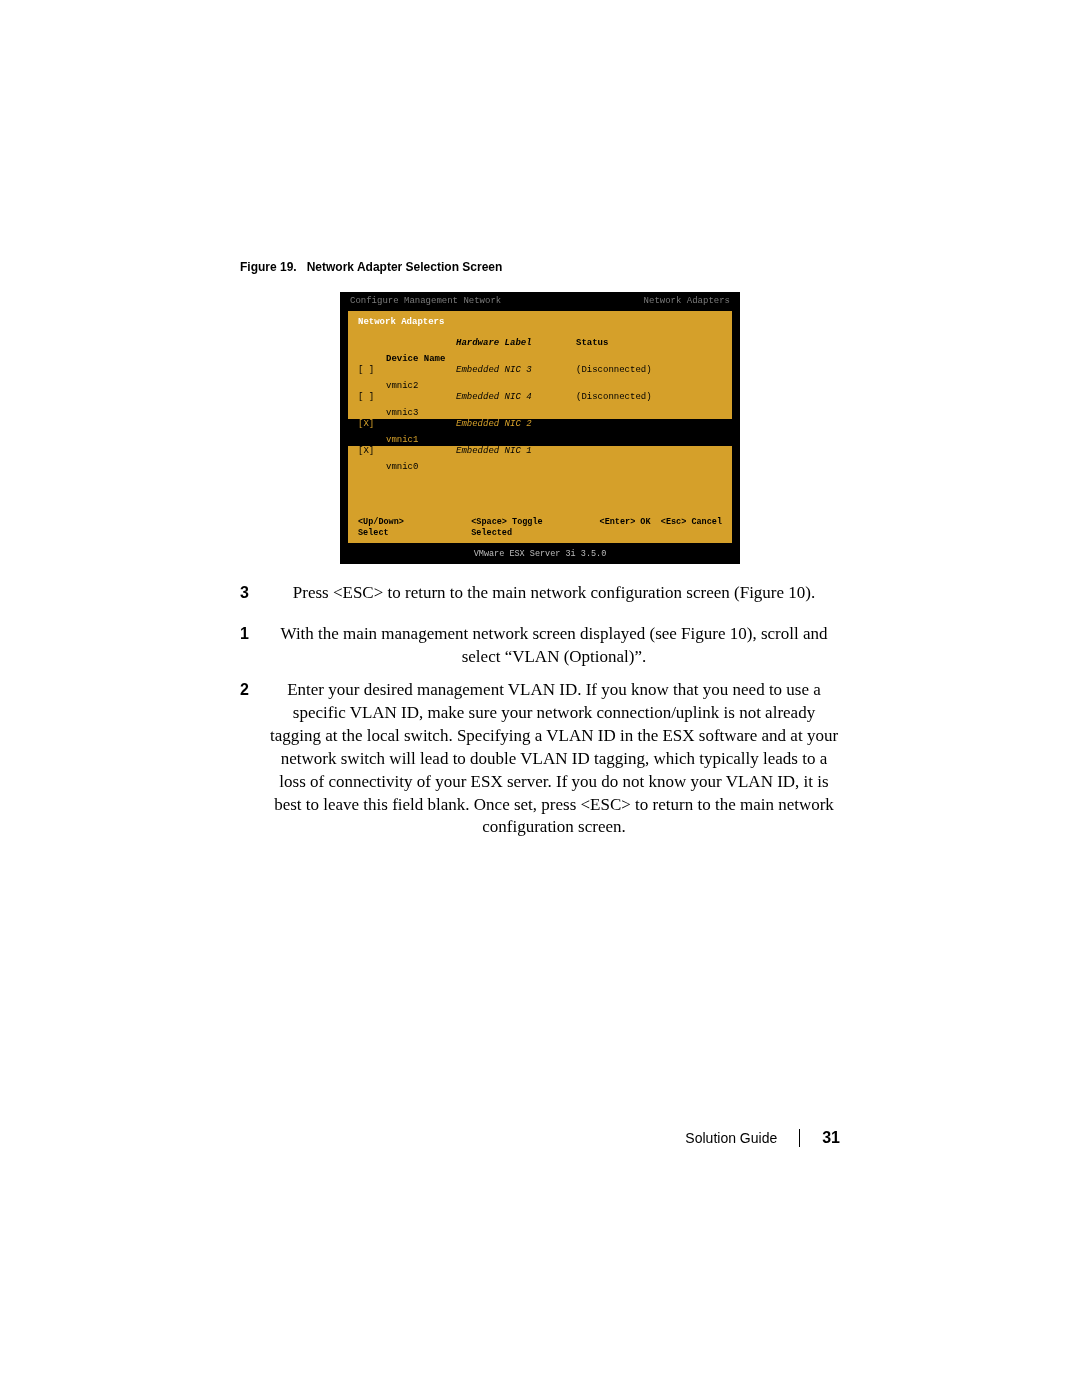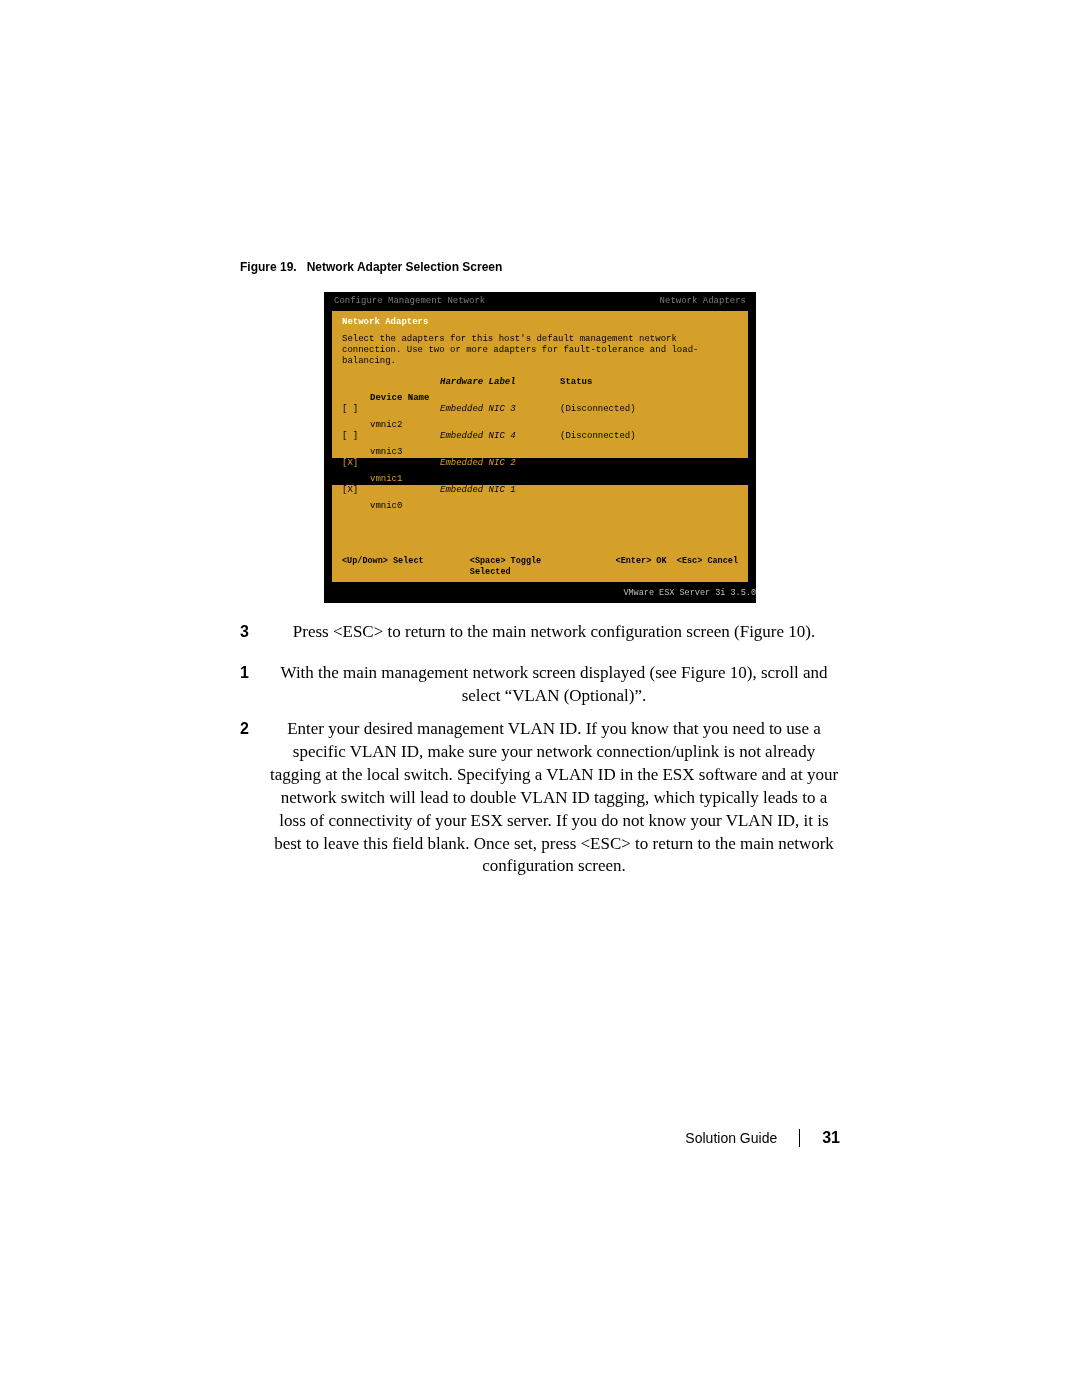--- a/index.html
+++ b/index.html
@@ -22,21 +22,21 @@
     font-weight: bold;
     font-size: 12px;
     margin-bottom: 18px;
   }
   .screenshot-wrap {
     display: flex;
     justify-content: center;
     margin-bottom: 18px;
   }
   .screenshot {
-    width: 432px;
+    width: 400px;
     background: #000;
     font-family: 'Courier New', monospace;
     font-size: 9px;
     line-height: 11px;
     color: #c9992b;
   }
   .ss-header {
     display: flex;
     justify-content: space-between;
     padding: 4px 10px;
@@ -86,21 +86,21 @@
     padding: 4px 10px;
     display: flex;
     font-weight: bold;
     font-size: 8.5px;
     gap: 38px;
   }
   .ss-panel-foot .ff-left  { flex: 1; }
   .ss-panel-foot .ff-mid   { flex: 1.2; }
   .ss-panel-foot .ff-right { flex: 1; text-align: center; white-space: nowrap; }
   .ss-bottombar {
-    text-align: right;
+    text-align: center;
     color: #bbbbbb;
     padding: 6px 0 4px 0;
     font-size: 8.5px;
   }
 
   .step-list {
     margin: 0 0 18px 0;
     padding: 0;
     list-style: none;
   }
@@ -159,21 +159,20 @@
     <div class="screenshot">
 
       <div class="ss-header">
         <span>Configure Management Network</span>
         <span>Network Adapters</span>
       </div>
 
       <div class="ss-panel">
         <div class="ss-panel-top">
           <div class="title">Network Adapters</div>
-          <div class="desc">Select the adapters for this host's default management network connection. Use two or more adapters for fault-tolerance and load-balancing.</div>
         </div>
 
         <div class="ss-table">
           <div class="thead">
             <span class="c-mark"></span>
             <span class="c-name">Device Name</span>
             <span class="c-hw">Hardware Label</span>
             <span class="c-stat">Status</span>
           </div>
 

